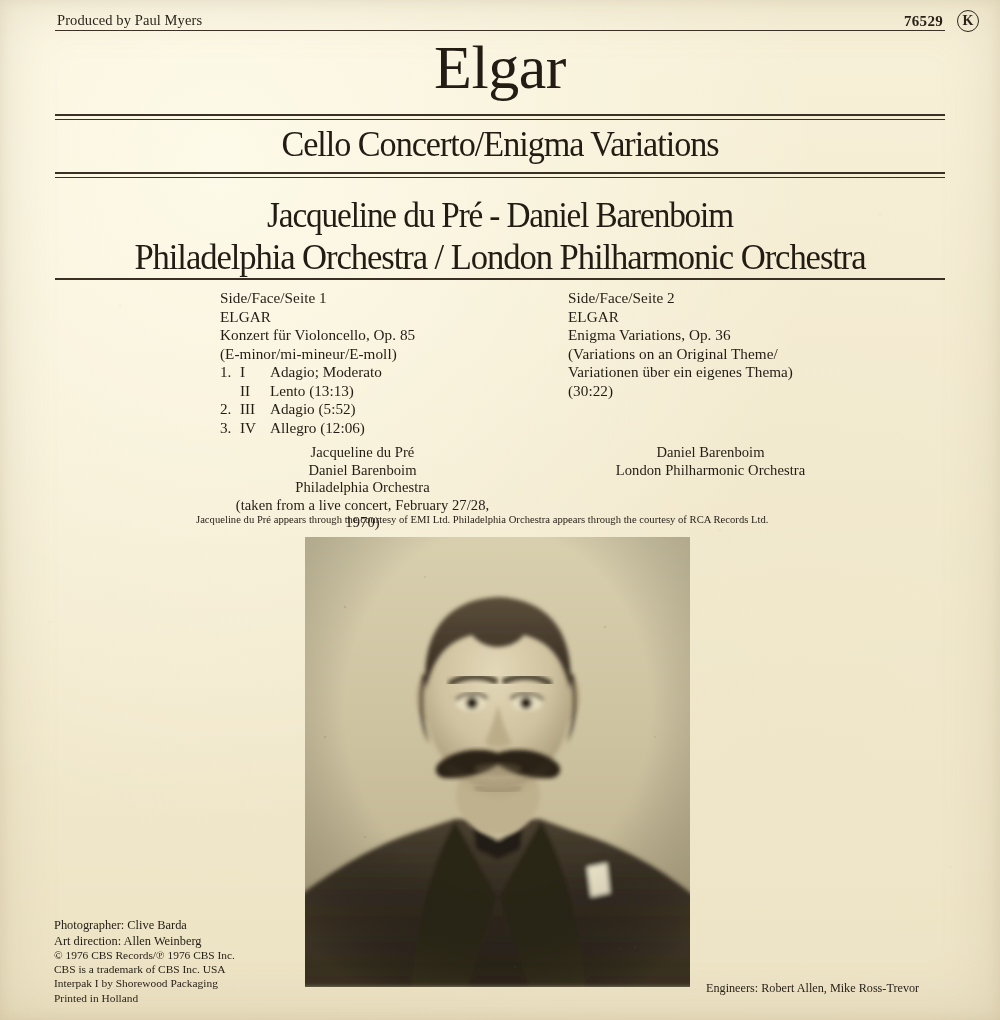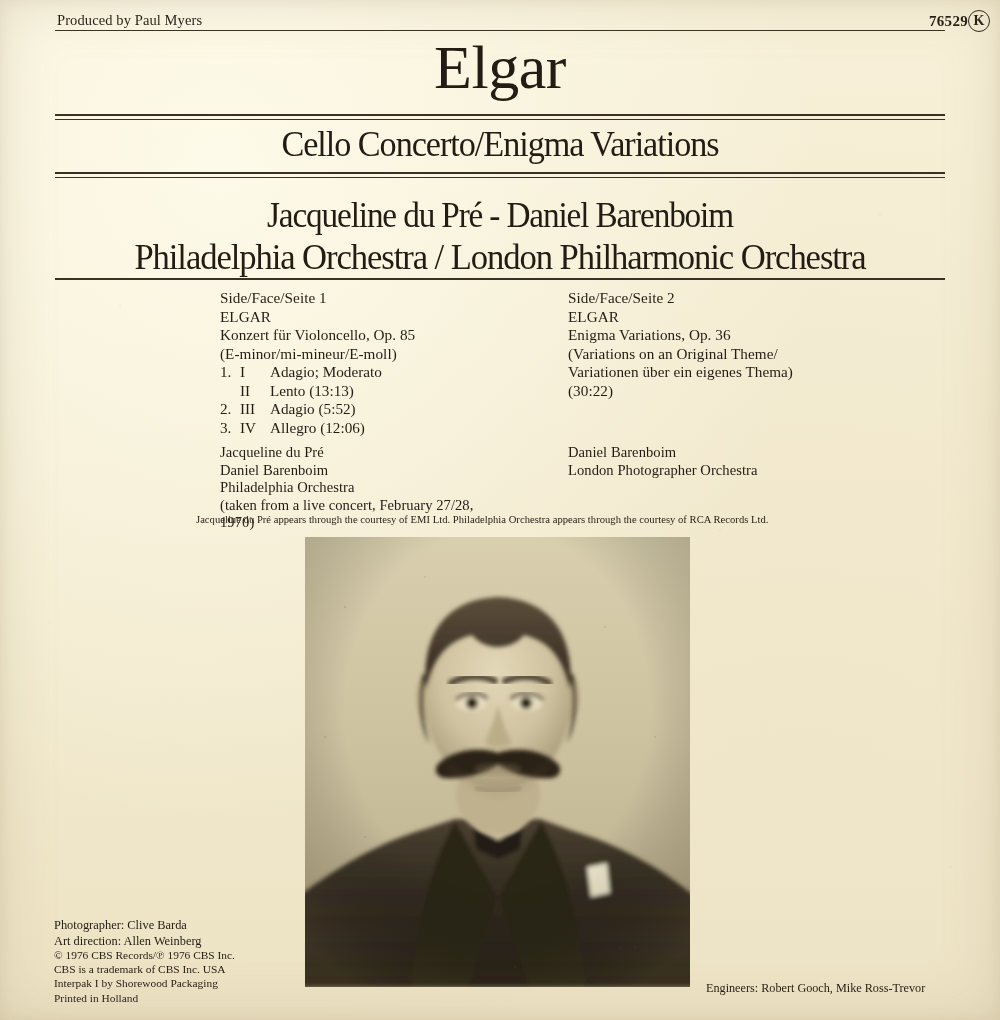--- a/index.html
+++ b/index.html
@@ -54,24 +54,24 @@
 
   
   .produced {
     position: absolute;
     left: 57px; top: 12px;
     font-size: 14.5px;
     letter-spacing: 0.1px;
   }
   .catalog {
     position: absolute;
-    right: 51px; top: 10px;
+    right: 62px; top: 10px;
     display: flex;
     align-items: center;
-    gap: 0;
+    gap: 14px;
   }
   .catalog-number {
     font-size: 15px;
     font-weight: 700;
     letter-spacing: 0.3px;
   }
   .klogo {
     width: 22px; height: 22px;
     border: 1.4px solid #2b2319;
     border-radius: 50%;
@@ -160,20 +160,21 @@
   .track .rn  { width: 30px; flex: none; }
   .track .nm  { flex: 1; }
 
   
   .credits {
     position: absolute;
     left: 220px; top: 444px;
     width: 700px;
     display: flex;
     gap: 63px;
+    text-align: center;
   }
   .credits .col p {
     margin: 0;
     font-size: 14.6px;
     line-height: 17.5px;
   }
   .credits .fine {
     font-size: 12.4px;
     line-height: 16px;
     margin-top: 1px;
@@ -291,21 +292,21 @@
 
     <div class="credits">
       <div class="col">
         <p>Jacqueline  du Pré</p>
         <p>Daniel Barenboim</p>
         <p>Philadelphia Orchestra</p>
         <p class="fine">(taken from a live concert, February 27/28, 1970)</p>
       </div>
       <div class="col">
         <p>Daniel Barenboim</p>
-        <p>London Photographer Orchestra</p>
+        <p>London Philharmonic Orchestra</p>
       </div>
     </div>
 
     <div class="courtesy">Jacqueline du Pré appears through the courtesy of EMI Ltd. Philadelphia Orchestra appears through the courtesy of RCA Records Ltd.</div>
 
     <div class="photo">
       <svg viewBox="0 0 385 450" preserveAspectRatio="xMidYMid slice">
         <defs>
           <linearGradient id="bg" x1="0" y1="0" x2="0" y2="1">
             <stop offset="0%" stop-color="#d8cfae"></stop>
@@ -417,19 +418,19 @@
       <div>Art direction: Allen Weinberg</div>
     </div>
 
     <div class="copyright">
       <div>© 1976 CBS Records/℗ 1976 CBS Inc.</div>
       <div>CBS is a trademark of CBS Inc. USA</div>
       <div>Interpak I by Shorewood Packaging</div>
       <div>Printed in Holland</div>
     </div>
 
-    <div class="engineers">Engineers: Robert Gooch, Mike Ross-Trevor</div>
+    <div class="engineers">Engineers: Robert Allen, Mike Ross-Trevor</div>
 
   </div>
 
   <div class="grain"></div>
   <div class="edge-shade"></div>
 </div>
 
 </body></html>

